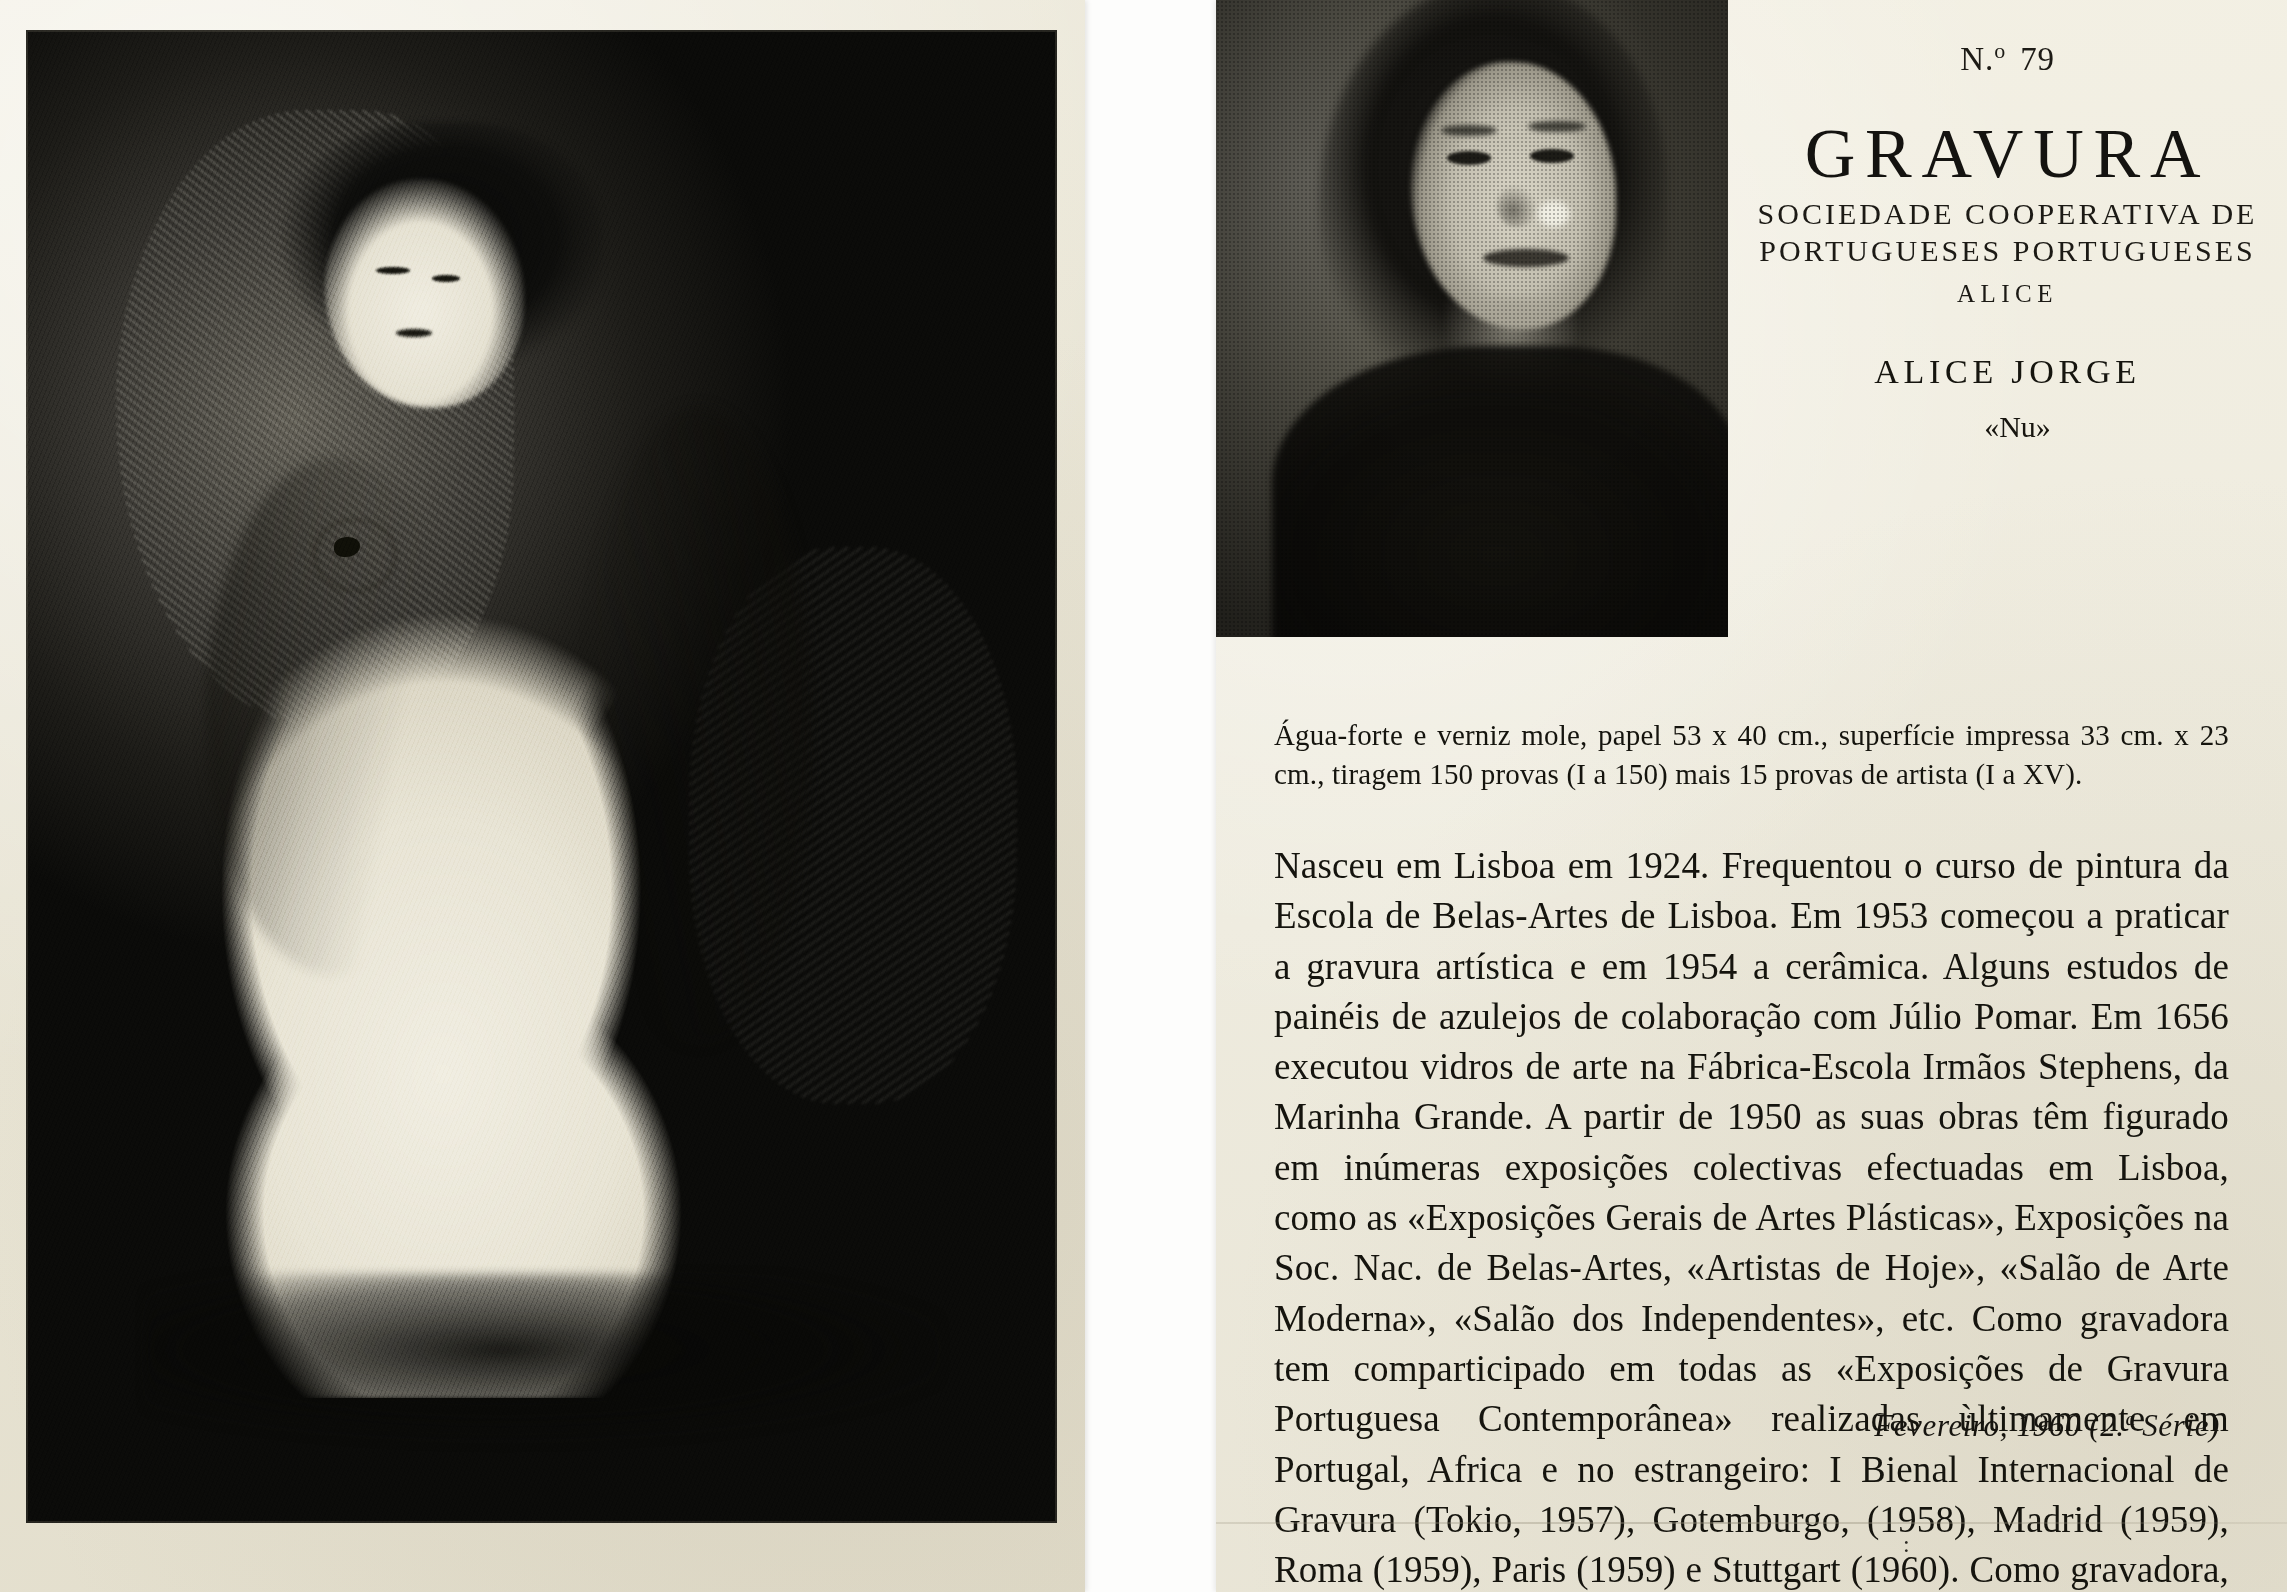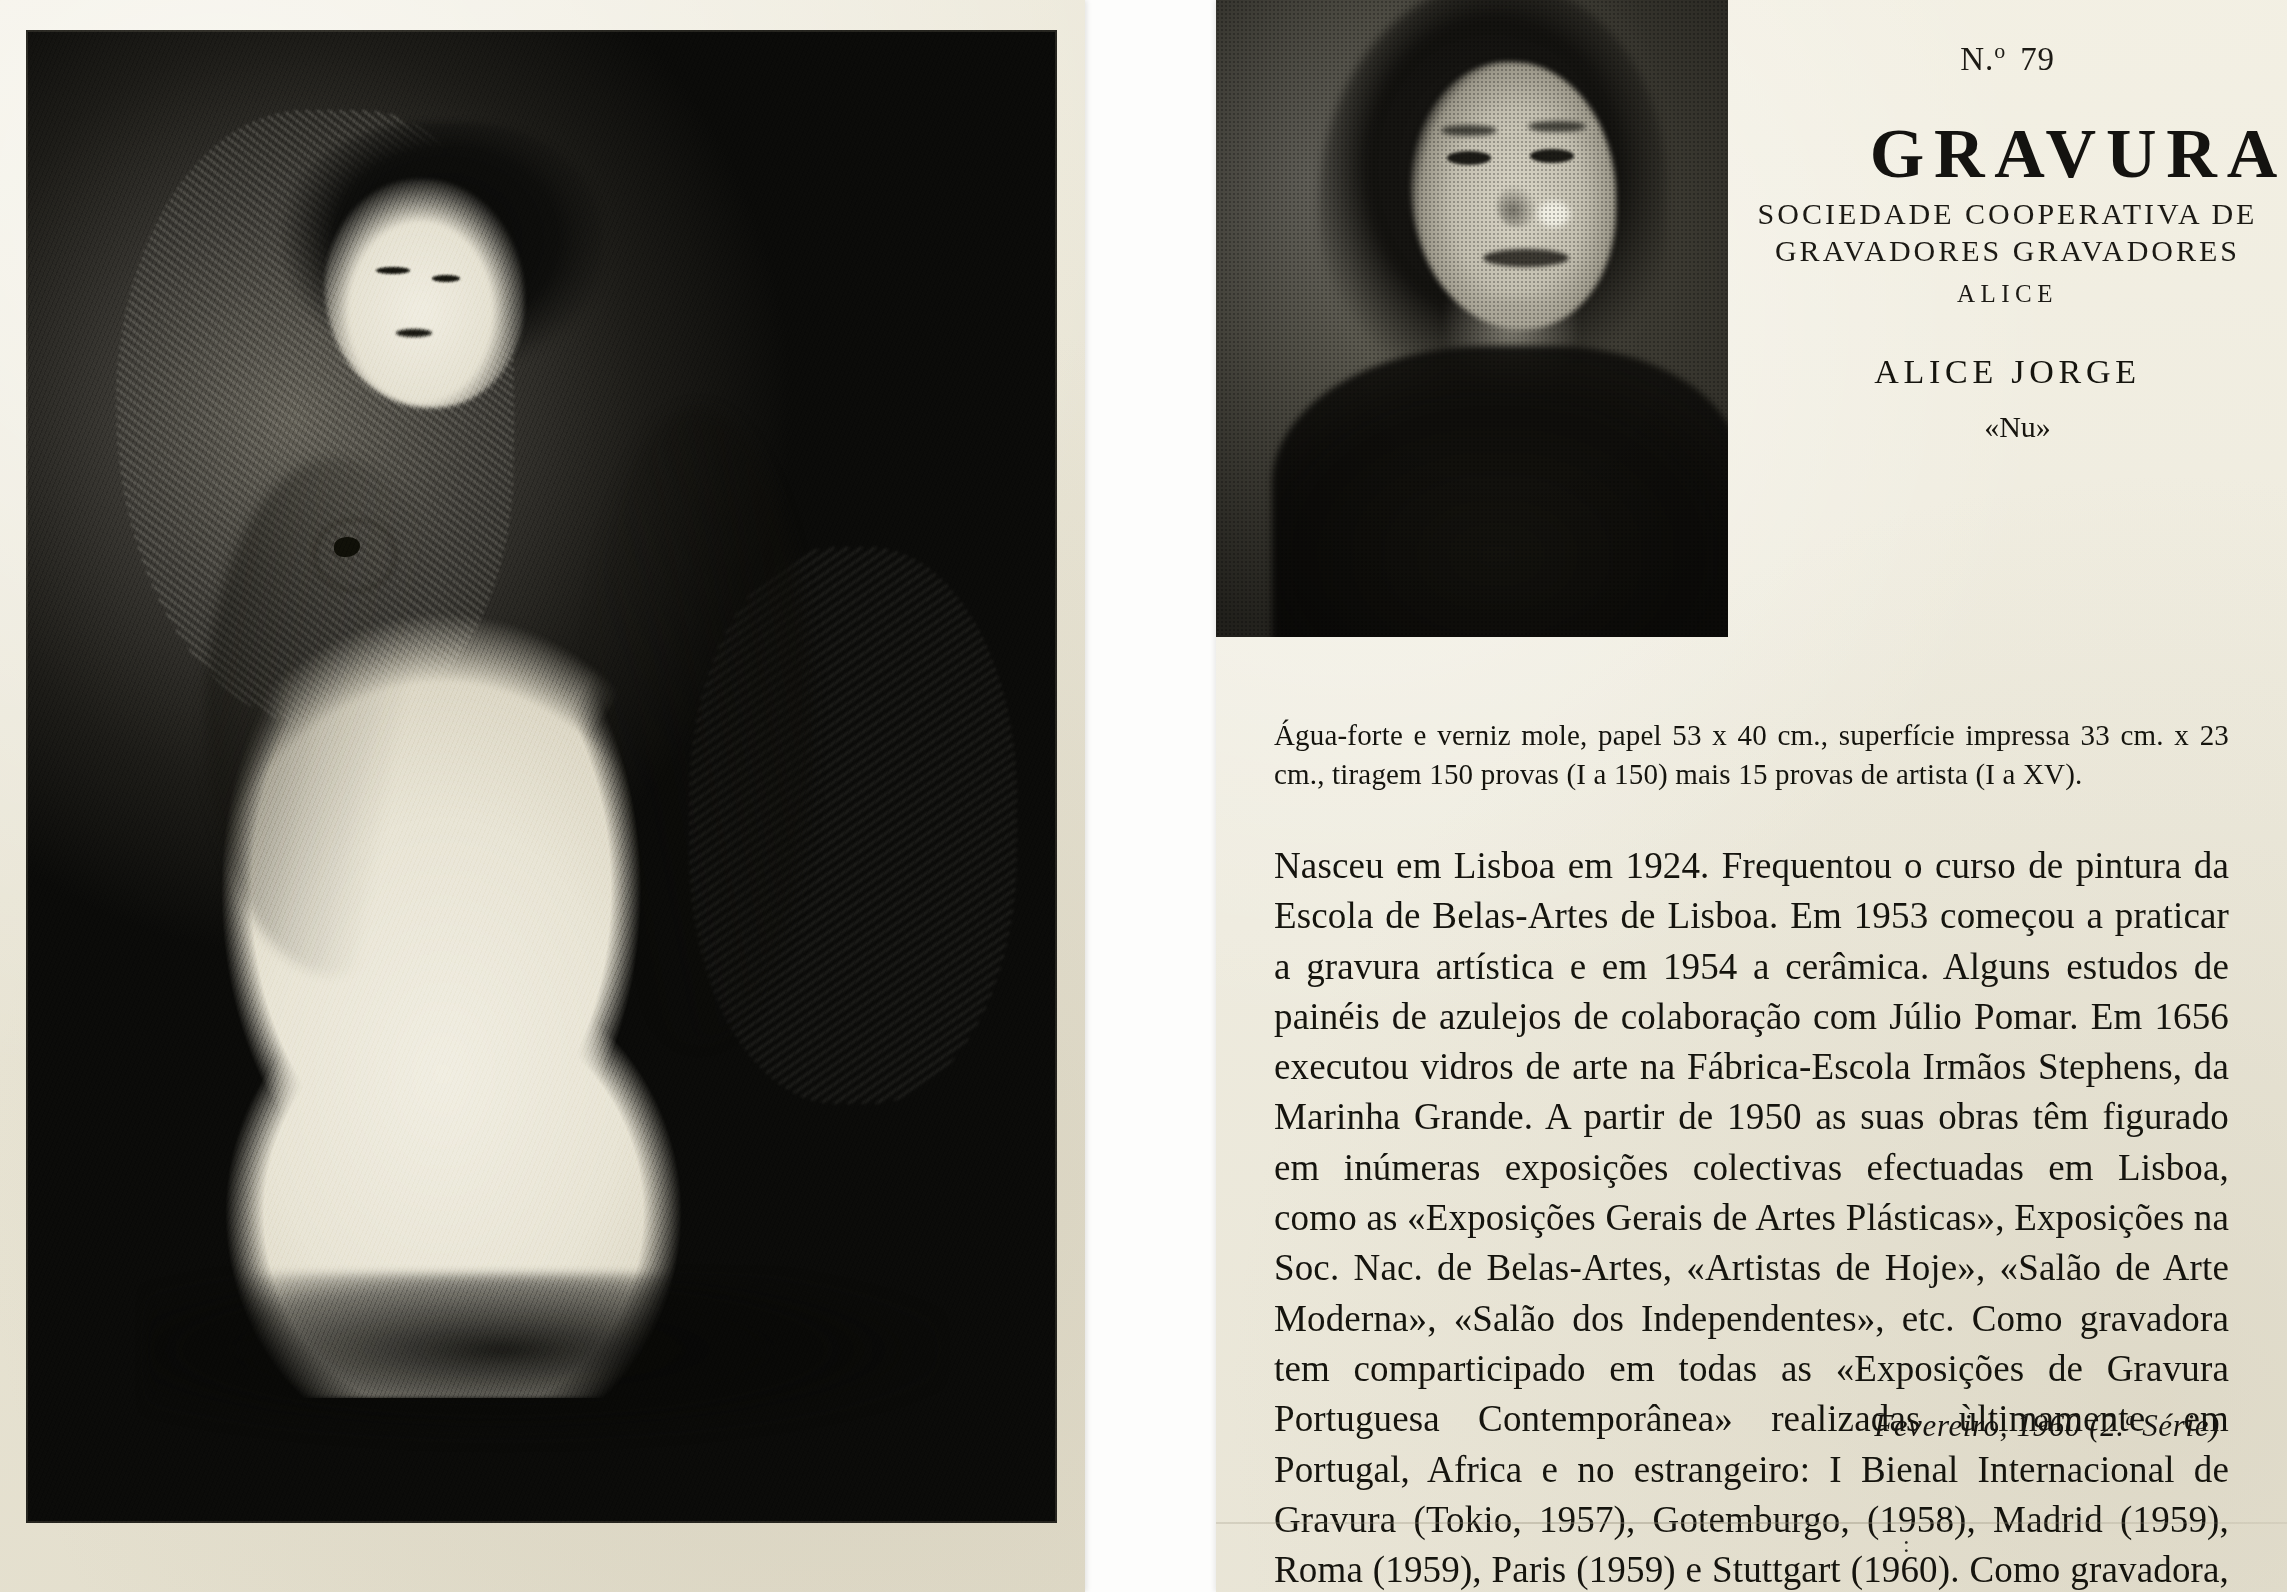--- a/index.html
+++ b/index.html
@@ -177,22 +177,22 @@
   }
 
   .masthead{position:absolute;left:512px;top:0;width:559px;height:637px;}
   .issue-no{
     position:absolute;top:38px;left:0;width:100%;text-align:center;
     font-size:33px;letter-spacing:.03em;color:#1d1b16;
   }
   .issue-no .sup{font-size:22px;vertical-align:super;}
   .issue-no .num{margin-left:14px;letter-spacing:.02em;}
   .brand{
-    position:absolute;top:114px;left:0;width:100%;text-align:right;
-    font-size:70px;letter-spacing:.14em;color:#141310;font-weight:700;
+    position:absolute;top:114px;left:0;width:100%;text-align:center;
+    font-size:70px;letter-spacing:.14em;color:#141310;font-weight:400;
     font-family:"Liberation Serif","DejaVu Serif",serif;
   }
   .org1,.org2,.city{
     position:absolute;left:0;width:100%;text-align:center;
     color:#1c1a15;font-size:30px;letter-spacing:.10em;
   }
   .org1{top:197px;}
   .org2{top:234px;}
   .city{top:280px;letter-spacing:.22em;font-size:25px;}
   .artist{
@@ -276,21 +276,21 @@
       <div class="halftone-dots"></div>
       <div class="vign"></div>
     </div>
 
     <div class="masthead">
       <div class="issue-no">
         <span>N.</span><span class="sup">o</span><span class="num">79</span>
       </div>
       <div class="brand">GRAVURA</div>
       <div class="org1">SOCIEDADE  COOPERATIVA  DE</div>
-      <div class="org2">GRAVADORES  GRAVADORES</div>
+      <div class="org2">PORTUGUESES  PORTUGUESES</div>
       <div class="city">ALICE</div>
       <div class="artist">ALICE JORGE</div>
       <div class="worktitle">«Nu»</div>
     </div>
 
     <div class="body-block">
       <p class="tech">Água-forte e verniz mole, papel 53 x 40 cm., superfície impressa 33 cm. x 23 cm., tiragem 150 provas (I a 150) mais 15 provas de artista (I a XV).</p>
       <p class="bio">Nasceu em Lisboa em 1924. Frequentou o curso de pintura da Escola de Belas-Artes de Lisboa. Em 1953 começou a praticar a gravura artística e em 1954 a cerâmica. Alguns estudos de painéis de azulejos de colaboração com Júlio Pomar. Em 1656 executou vidros de arte na Fábrica-Escola Irmãos Stephens, da Marinha Grande. A partir de 1950 as suas obras têm figurado em inúmeras exposições colectivas efectuadas em Lisboa, como as «Exposições Gerais de Artes Plásticas», Exposições na Soc. Nac. de Belas-Artes, «Artistas de Hoje», «Salão de Arte Moderna», «Salão dos Independentes», etc. Como gravadora tem comparticipado em todas as «Exposições de Gravura Portuguesa Contemporânea» realizadas ùltimamente em Portugal, Africa e no estrangeiro: I Bienal Internacional de Gravura (Tokio, 1957), Gotemburgo, (1958), Madrid (1959), Roma (1959), Paris (1959) e Stuttgart (1960). Como gravadora, é actualmente subsidiada pela Fundação Calouste Gulbenkian.</p>
     </div>
 

